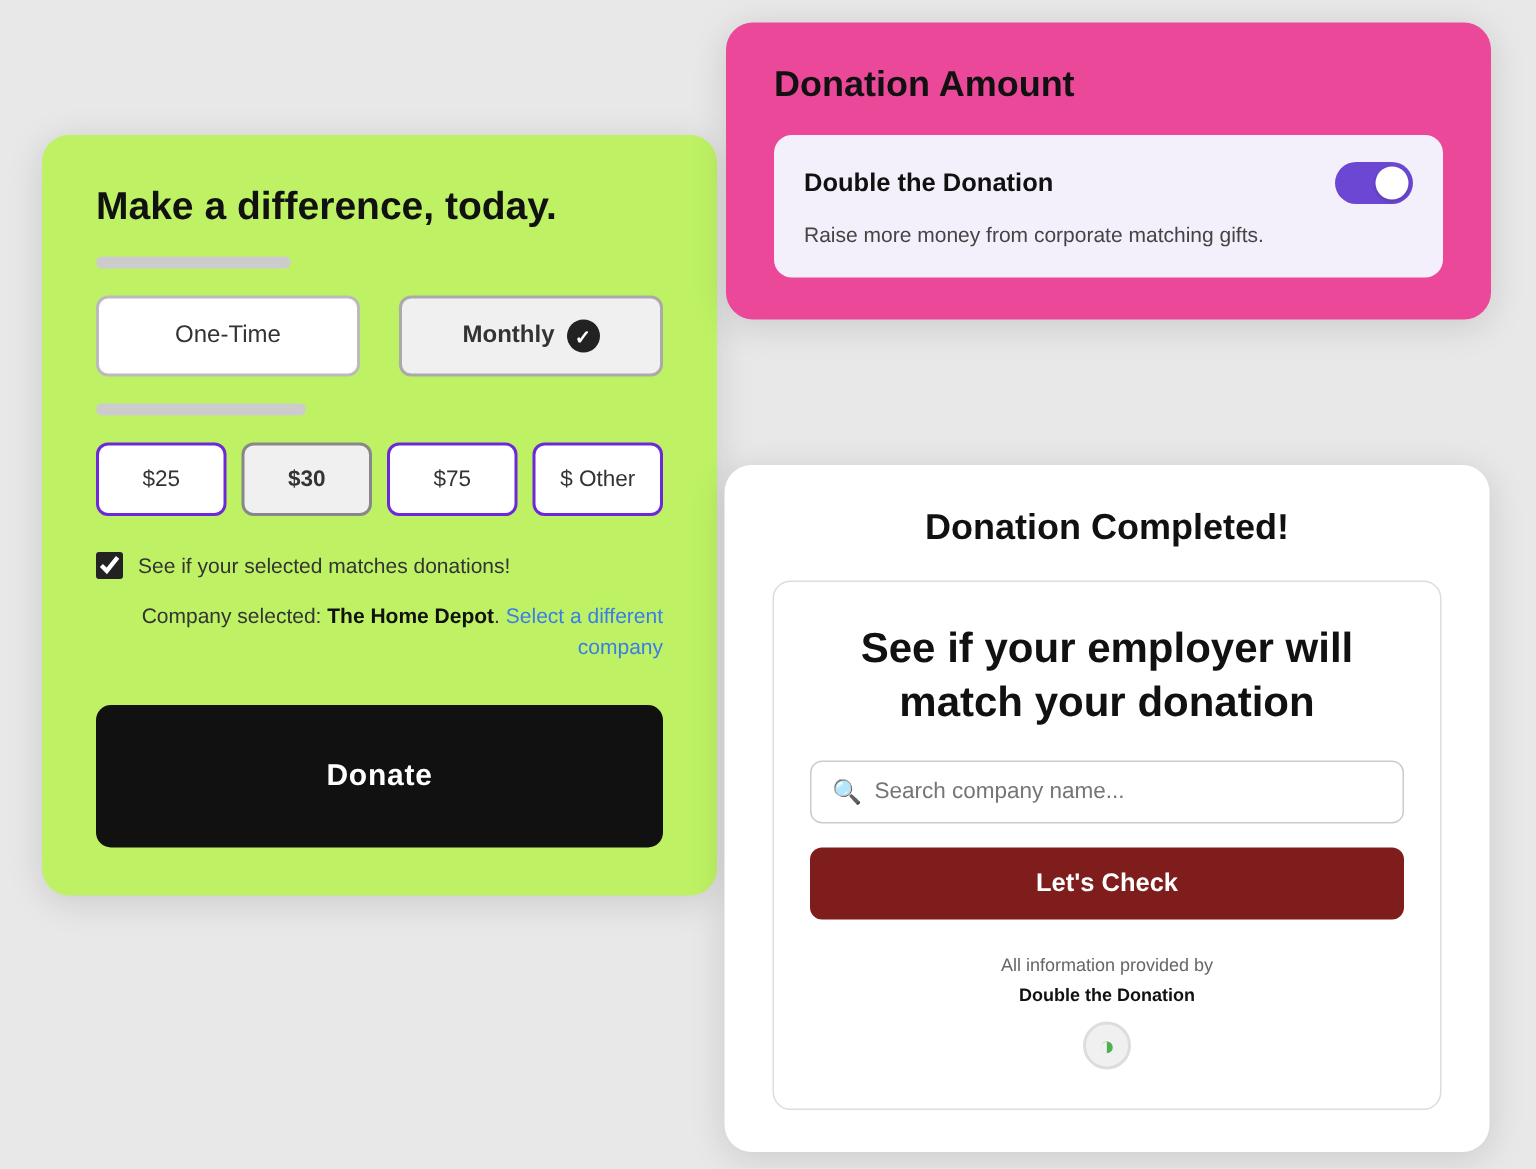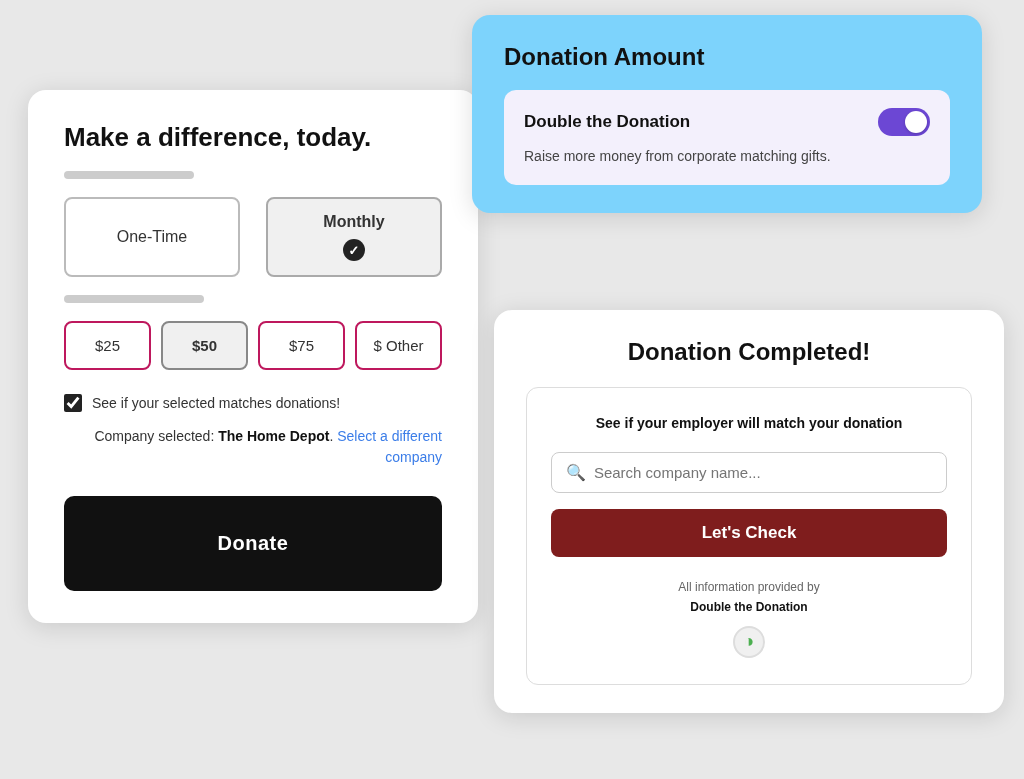--- a/index.html
+++ b/index.html
@@ -12,21 +12,21 @@
       position: relative;
       overflow: hidden;
     }
 
     
     .left-card {
       position: absolute;
       left: 28px;
       top: 90px;
       width: 450px;
-      background: #ffffff;
+      background: #bef264;
       border-radius: 18px;
       padding: 32px 36px;
       box-shadow: 0 4px 24px rgba(0,0,0,0.13);
     }
 
     .card-title {
       font-size: 26px;
       font-weight: 800;
       color: #111;
       margin-bottom: 18px;
@@ -60,21 +60,20 @@
       display: flex;
       align-items: center;
       justify-content: center;
       gap: 8px;
     }
 
     .freq-btn.active {
       background: #f0f0f0;
       border-color: #aaa;
       font-weight: 700;
-      flex-direction: column;
     }
 
     .check-icon {
       display: inline-flex;
       align-items: center;
       justify-content: center;
       width: 22px;
       height: 22px;
       background: #222;
       border-radius: 50%;
@@ -92,21 +91,21 @@
 
     .amount-row {
       display: flex;
       gap: 10px;
       margin-bottom: 24px;
     }
 
     .amount-btn {
       flex: 1;
       padding: 14px 0;
-      border: 2px solid #be185d;
+      border: 2px solid #6d28d9;
       border-radius: 8px;
       background: #fff;
       font-size: 15px;
       font-weight: 500;
       color: #333;
       cursor: pointer;
       text-align: center;
     }
 
     .amount-btn.active {
@@ -161,24 +160,24 @@
       font-weight: 700;
       border: none;
       border-radius: 10px;
       cursor: pointer;
       letter-spacing: 0.5px;
     }
 
     
     .right-top-card {
       position: absolute;
-      left: 472px;
+      left: 484px;
       top: 15px;
       width: 510px;
-      background: #7dd3fc;
+      background: #ec4899;
       border-radius: 18px;
       padding: 28px 32px;
       box-shadow: 0 4px 24px rgba(0,0,0,0.13);
     }
 
     .right-top-card .card-title {
       font-size: 24px;
       font-weight: 800;
       margin-bottom: 18px;
     }
@@ -238,21 +237,21 @@
 
     .double-donation-desc {
       font-size: 14px;
       color: #444;
       line-height: 1.5;
     }
 
     
     .right-bottom-card {
       position: absolute;
-      left: 494px;
+      left: 483px;
       top: 310px;
       width: 510px;
       background: #fff;
       border-radius: 18px;
       padding: 28px 32px 28px;
       box-shadow: 0 4px 24px rgba(0,0,0,0.13);
     }
 
     .right-bottom-card .card-title {
       font-size: 24px;
@@ -262,21 +261,21 @@
     }
 
     .match-inner-card {
       border: 1.5px solid #ddd;
       border-radius: 12px;
       padding: 26px 24px;
       text-align: center;
     }
 
     .match-heading {
-      font-size: 14px;
+      font-size: 28px;
       font-weight: 800;
       color: #111;
       line-height: 1.3;
       margin-bottom: 20px;
     }
 
     .search-box {
       display: flex;
       align-items: center;
       border: 1.5px solid #ccc;
@@ -359,21 +358,21 @@
     <button class="freq-btn active">
       <span>Monthly</span>
       <span class="check-icon">✓</span>
     </button>
   </div>
 
   <div class="divider-bar2"></div>
 
   <div class="amount-row">
     <button class="amount-btn">$25</button>
-    <button class="amount-btn active">$50</button>
+    <button class="amount-btn active">$30</button>
     <button class="amount-btn">$75</button>
     <button class="amount-btn">$ Other</button>
   </div>
 
   <div class="employer-check-row">
     <input type="checkbox" checked="" style="">
     <label class="employer-check-label">See if your selected matches donations!</label>
   </div>
 
   <div class="company-selected">

